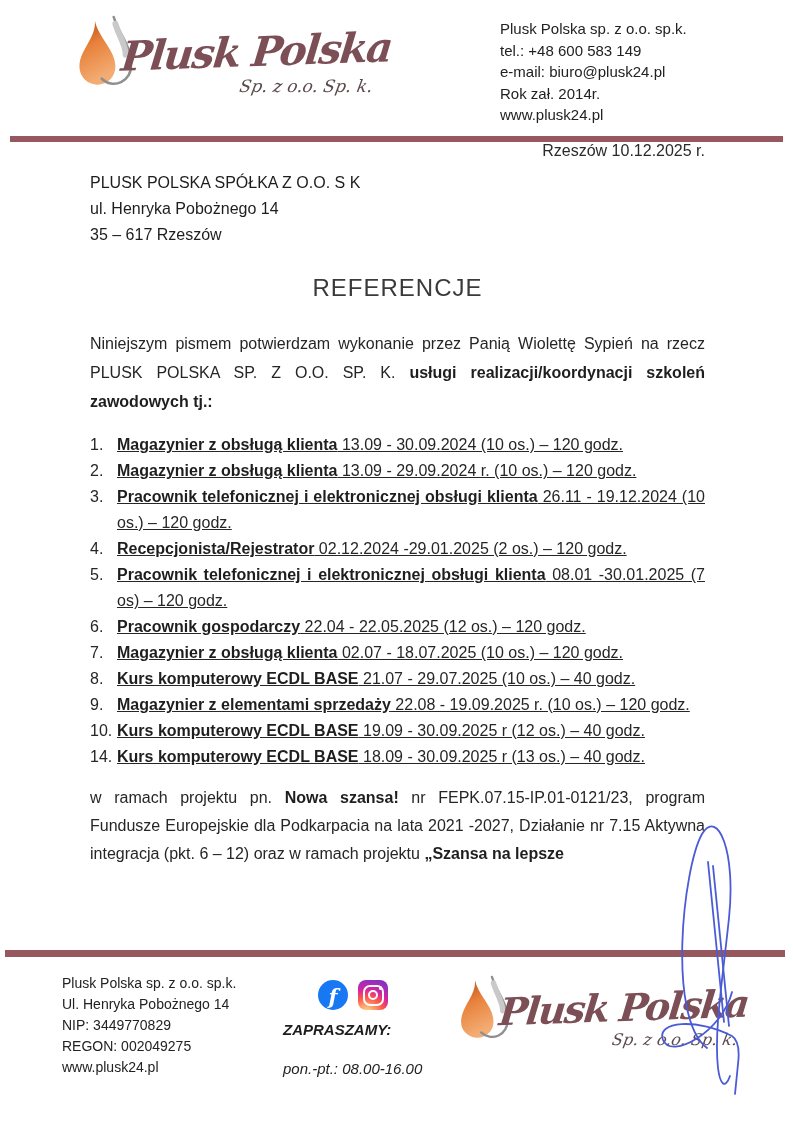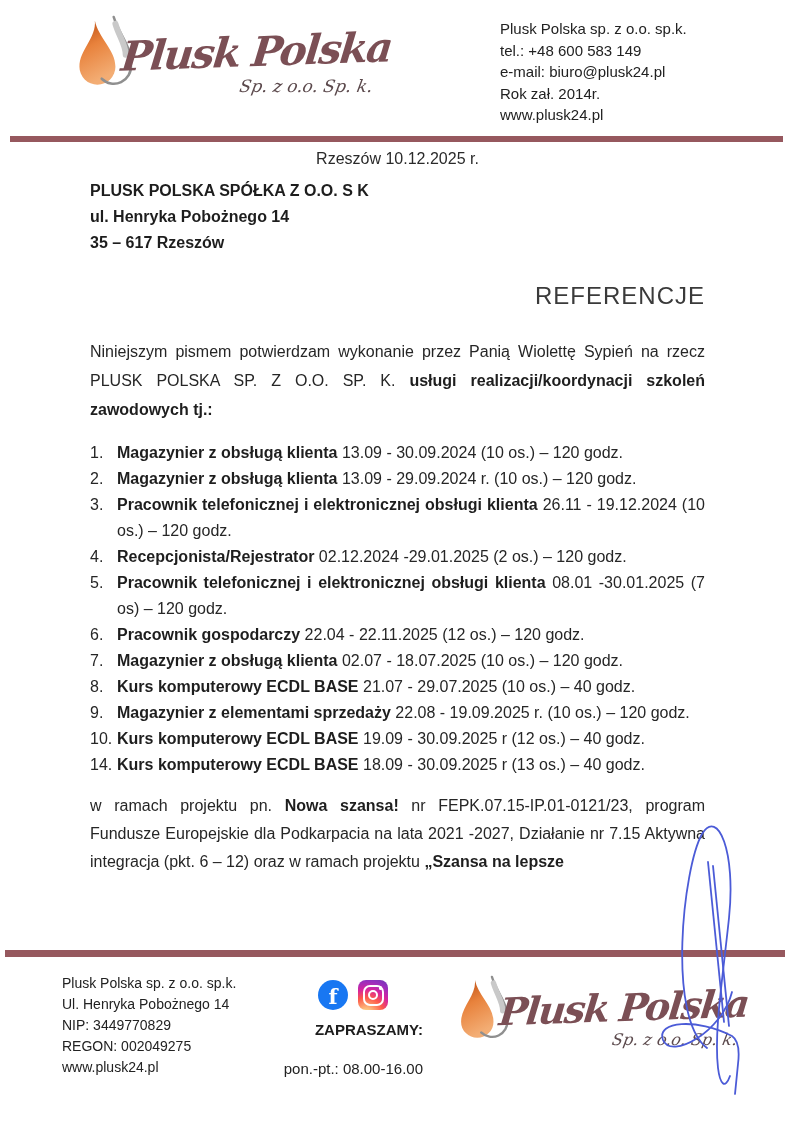--- a/index.html
+++ b/index.html
@@ -24,36 +24,36 @@
     transform:skewX(-10deg);
   }
   .hdr-contact{position:absolute;top:18px;left:500px;font-size:15px;line-height:21.5px;color:#222;}
 
   .rule{position:absolute;background:#96585e;}
   .rule-top{top:136px;left:10px;width:773px;height:6px;}
   .rule-bottom{top:950px;left:5px;width:780px;height:7px;}
 
   
   .main{position:absolute;top:142px;left:90px;width:615px;}
-  .date-line{text-align:center;font-size:16px;margin-top:8px;height:20px;color:#2a2a2a;}
-  .addressee{margin-top:8px;font-weight:bold;font-size:16px;line-height:26px;color:#1d1d1d;}
-  .doc-title{margin-top:26px;text-align:right;font-size:24px;letter-spacing:1px;color:#3a3a3a;line-height:27px;}
+  .date-line{text-align:right;font-size:16px;margin-top:0;height:20px;color:#2a2a2a;}
+  .addressee{margin-top:8px;font-weight:normal;font-size:16px;line-height:26px;color:#1d1d1d;}
+  .doc-title{margin-top:26px;text-align:center;font-size:24px;letter-spacing:1px;color:#3a3a3a;line-height:27px;}
   .intro{margin-top:28px;font-size:16px;line-height:29px;text-align:justify;}
   .intro b,.li b,.closing b{font-weight:bold;color:#1e1e1e;}
 
   .list{margin-top:14px;}
   .li{display:flex;font-size:16px;line-height:26px;}
   .li .num{width:27px;flex-shrink:0;}
-  .li .li-text{flex:1;text-align:justify;text-align-last:left;}
+  .li .li-text{flex:1;text-align:justify;text-align-last:left;text-decoration:underline;}
 
   .closing{margin-top:14px;font-size:16px;line-height:28px;text-align:justify;}
 
   
   .ftr-info{position:absolute;top:973px;left:62px;font-size:14px;line-height:21px;color:#222;}
-  .ftr-social{position:absolute;top:980px;left:283px;width:140px;text-align:right;}
+  .ftr-social{position:absolute;top:980px;left:283px;width:140px;text-align:left;font-style:italic;}
   .social-row{display:flex;justify-content:center;gap:10px;align-items:center;}
   .fb-icon{
     width:30px;height:30px;border-radius:50%;background:#1877f2;color:#fff;
     display:flex;align-items:center;justify-content:center;
     font-family:"DejaVu Serif",serif;font-weight:bold;font-size:21px;
   }
   .fb-icon::after{content:"f";margin-top:3px;}
   .ig-icon{
     width:30px;height:30px;border-radius:8px;position:relative;
     background:radial-gradient(circle at 28% 115%, #fdf497 0%, #fd5949 42%, #d6249f 62%, #962fbf 82%, #6a3ab2 100%);
@@ -135,21 +135,21 @@
       <div class="li">
           <span class="num">4.</span>
           <span class="li-text"><b>Recepcjonista/Rejestrator</b><span> 02.12.2024 -29.01.2025 (2 os.) – 120 godz.</span></span>
         </div>
       <div class="li">
           <span class="num">5.</span>
           <span class="li-text"><b>Pracownik telefonicznej i elektronicznej obsługi klienta</b><span> 08.01 -30.01.2025 (7 os) – 120 godz.</span></span>
         </div>
       <div class="li">
           <span class="num">6.</span>
-          <span class="li-text"><b>Pracownik gospodarczy</b><span> 22.04 - 22.11.2025 (12 os.) – 120 godz.</span></span>
+          <span class="li-text"><b>Pracownik gospodarczy</b><span> 22.04 - 22.05.2025 (12 os.) – 120 godz.</span></span>
         </div>
       <div class="li">
           <span class="num">7.</span>
           <span class="li-text"><b>Magazynier z obsługą klienta</b><span> 02.07 - 18.07.2025 (10 os.) – 120 godz.</span></span>
         </div>
       <div class="li">
           <span class="num">8.</span>
           <span class="li-text"><b>Kurs komputerowy ECDL BASE</b><span> 21.07 - 29.07.2025 (10 os.) – 40 godz.</span></span>
         </div>
       <div class="li">

